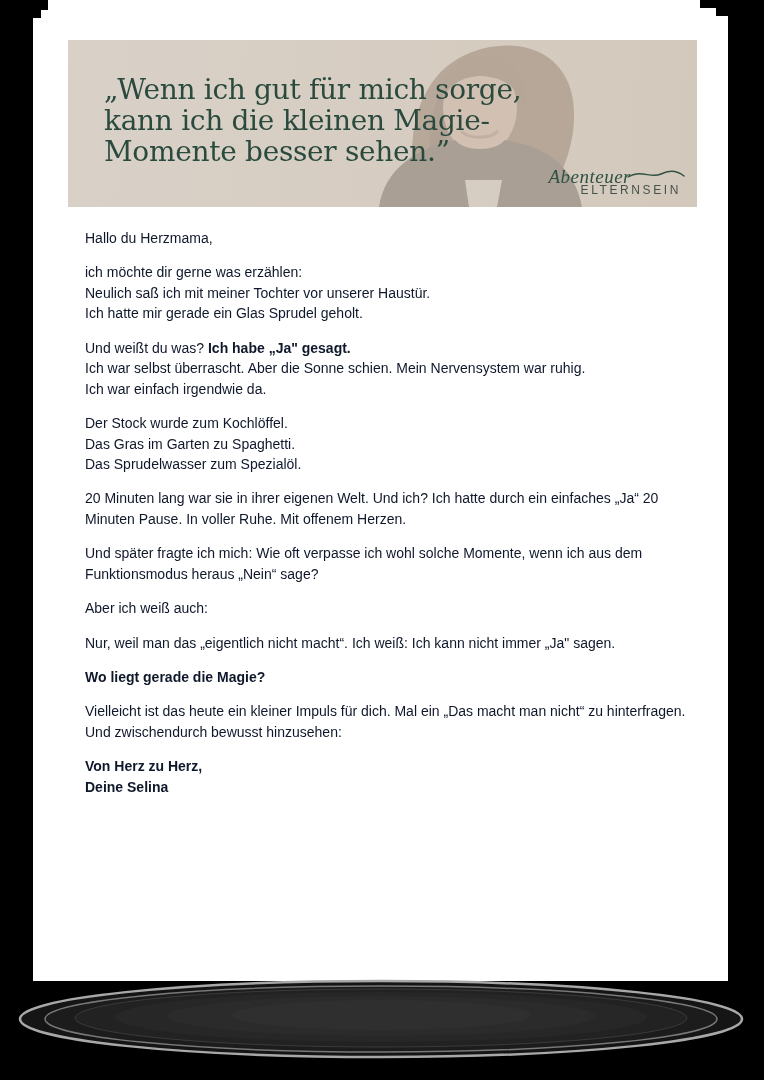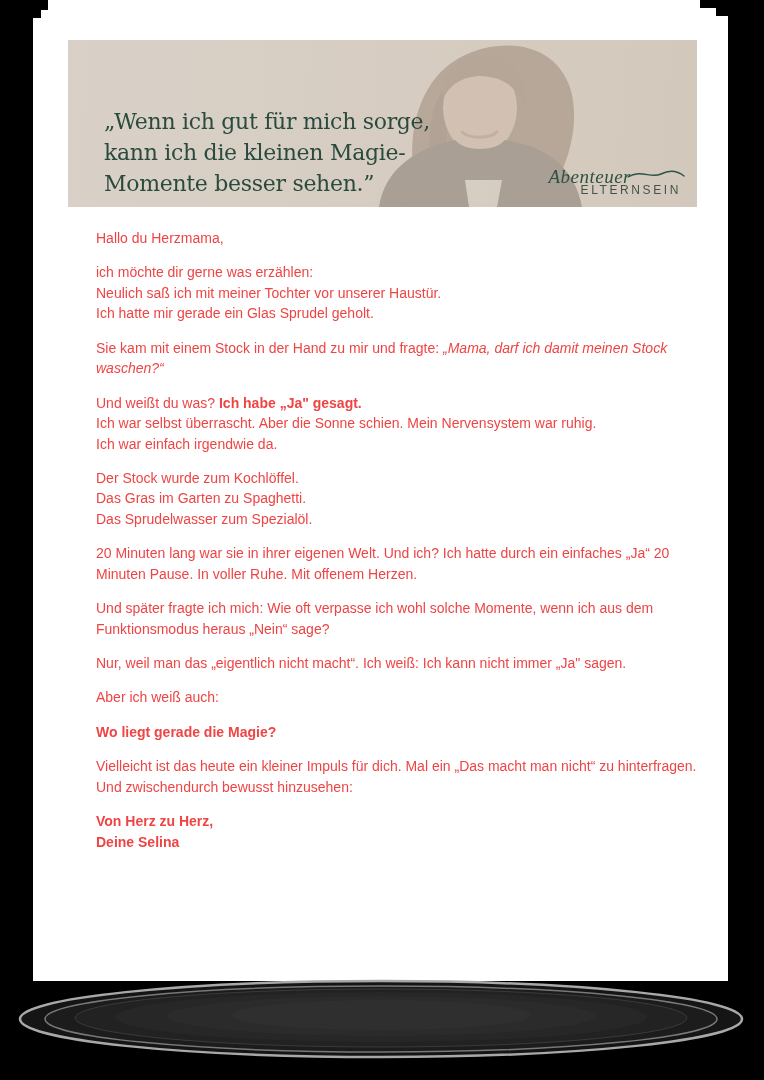--- a/index.html
+++ b/index.html
@@ -37,26 +37,25 @@
   .photo-svg {
     position: absolute;
     right: 0;
     top: 0;
   }
   .header-quote {
     position: absolute;
     left: 36px;
     top: 34px;
     font-family: "DejaVu Serif", "Liberation Serif", serif;
-    font-size: 22px;
+    font-size: 28px;
     line-height: 31px;
     letter-spacing: -0.3px;
     color: #2b4a3e;
     white-space: pre-line;
-    margin-top: 32px;
   }
   .brand-logo {
     position: absolute;
     right: 12px;
     bottom: 10px;
     display: flex;
     flex-direction: column;
     align-items: flex-end;
   }
   .logo-row { display: flex; align-items: center; }
@@ -72,24 +71,24 @@
   .logo-subtext {
     font-size: 12px;
     letter-spacing: 2.6px;
     color: #45524b;
     margin-top: -4px;
     padding-right: 4px;
   }
 
   .newsletter-body {
     position: absolute;
-    left: 63px;
+    left: 52px;
     top: 228px;
     width: 645px;
-    color: #ef4444;
+    color: #0f172a;
     font-size: 14px;
     line-height: 1.46;
   }
   .newsletter-body p {
     margin: 0 0 14px 0;
     white-space: pre-line;
   }
   .newsletter-body strong { font-weight: 700; }
   .newsletter-body em { font-style: italic; }
 
@@ -134,34 +133,32 @@
         </div>
         <div class="logo-subtext">ELTERNSEIN</div>
       </div>
     </div>
 
     <div class="newsletter-body">
         <p><span>Hallo du Herzmama,</span></p>
         <p><span>ich möchte dir gerne was erzählen:
 Neulich saß ich mit meiner Tochter vor unserer Haustür.
 Ich hatte mir gerade ein Glas Sprudel geholt.</span></p>
-        <p><span>Sie kam mit einem Stock in der Hand zu mir und fragte: </span><em>„Mama, darf ich damit meinen Stock
-waschen?“</em></p>
         <p><span>Und weißt du was? </span><strong>Ich habe „Ja" gesagt.</strong><span>
 Ich war selbst überrascht. Aber die Sonne schien. Mein Nervensystem war ruhig.
 Ich war einfach irgendwie da.</span></p>
         <p><span>Der Stock wurde zum Kochlöffel.
 Das Gras im Garten zu Spaghetti.
 Das Sprudelwasser zum Spezialöl.</span></p>
         <p><span>20 Minuten lang war sie in ihrer eigenen Welt. Und ich? Ich hatte durch ein einfaches „Ja“ 20
 Minuten Pause. In voller Ruhe. Mit offenem Herzen.</span></p>
         <p><span>Und später fragte ich mich: Wie oft verpasse ich wohl solche Momente, wenn ich aus dem
 Funktionsmodus heraus „Nein“ sage?</span></p>
+        <p><span>Aber ich weiß auch:</span></p>
         <p><span>Nur, weil man das „eigentlich nicht macht“. Ich weiß: Ich kann nicht immer „Ja" sagen.</span></p>
-        <p><span>Aber ich weiß auch:</span></p>
         <p><strong>Wo liegt gerade die Magie?</strong></p>
         <p><span>Vielleicht ist das heute ein kleiner Impuls für dich. Mal ein „Das macht man nicht“ zu hinterfragen.
 Und zwischendurch bewusst hinzusehen:</span></p>
         <p><strong>Von Herz zu Herz,
 Deine Selina</strong></p>
       </div>
 
   </div>
 
   <div class="notch notch-tl-a"></div>

